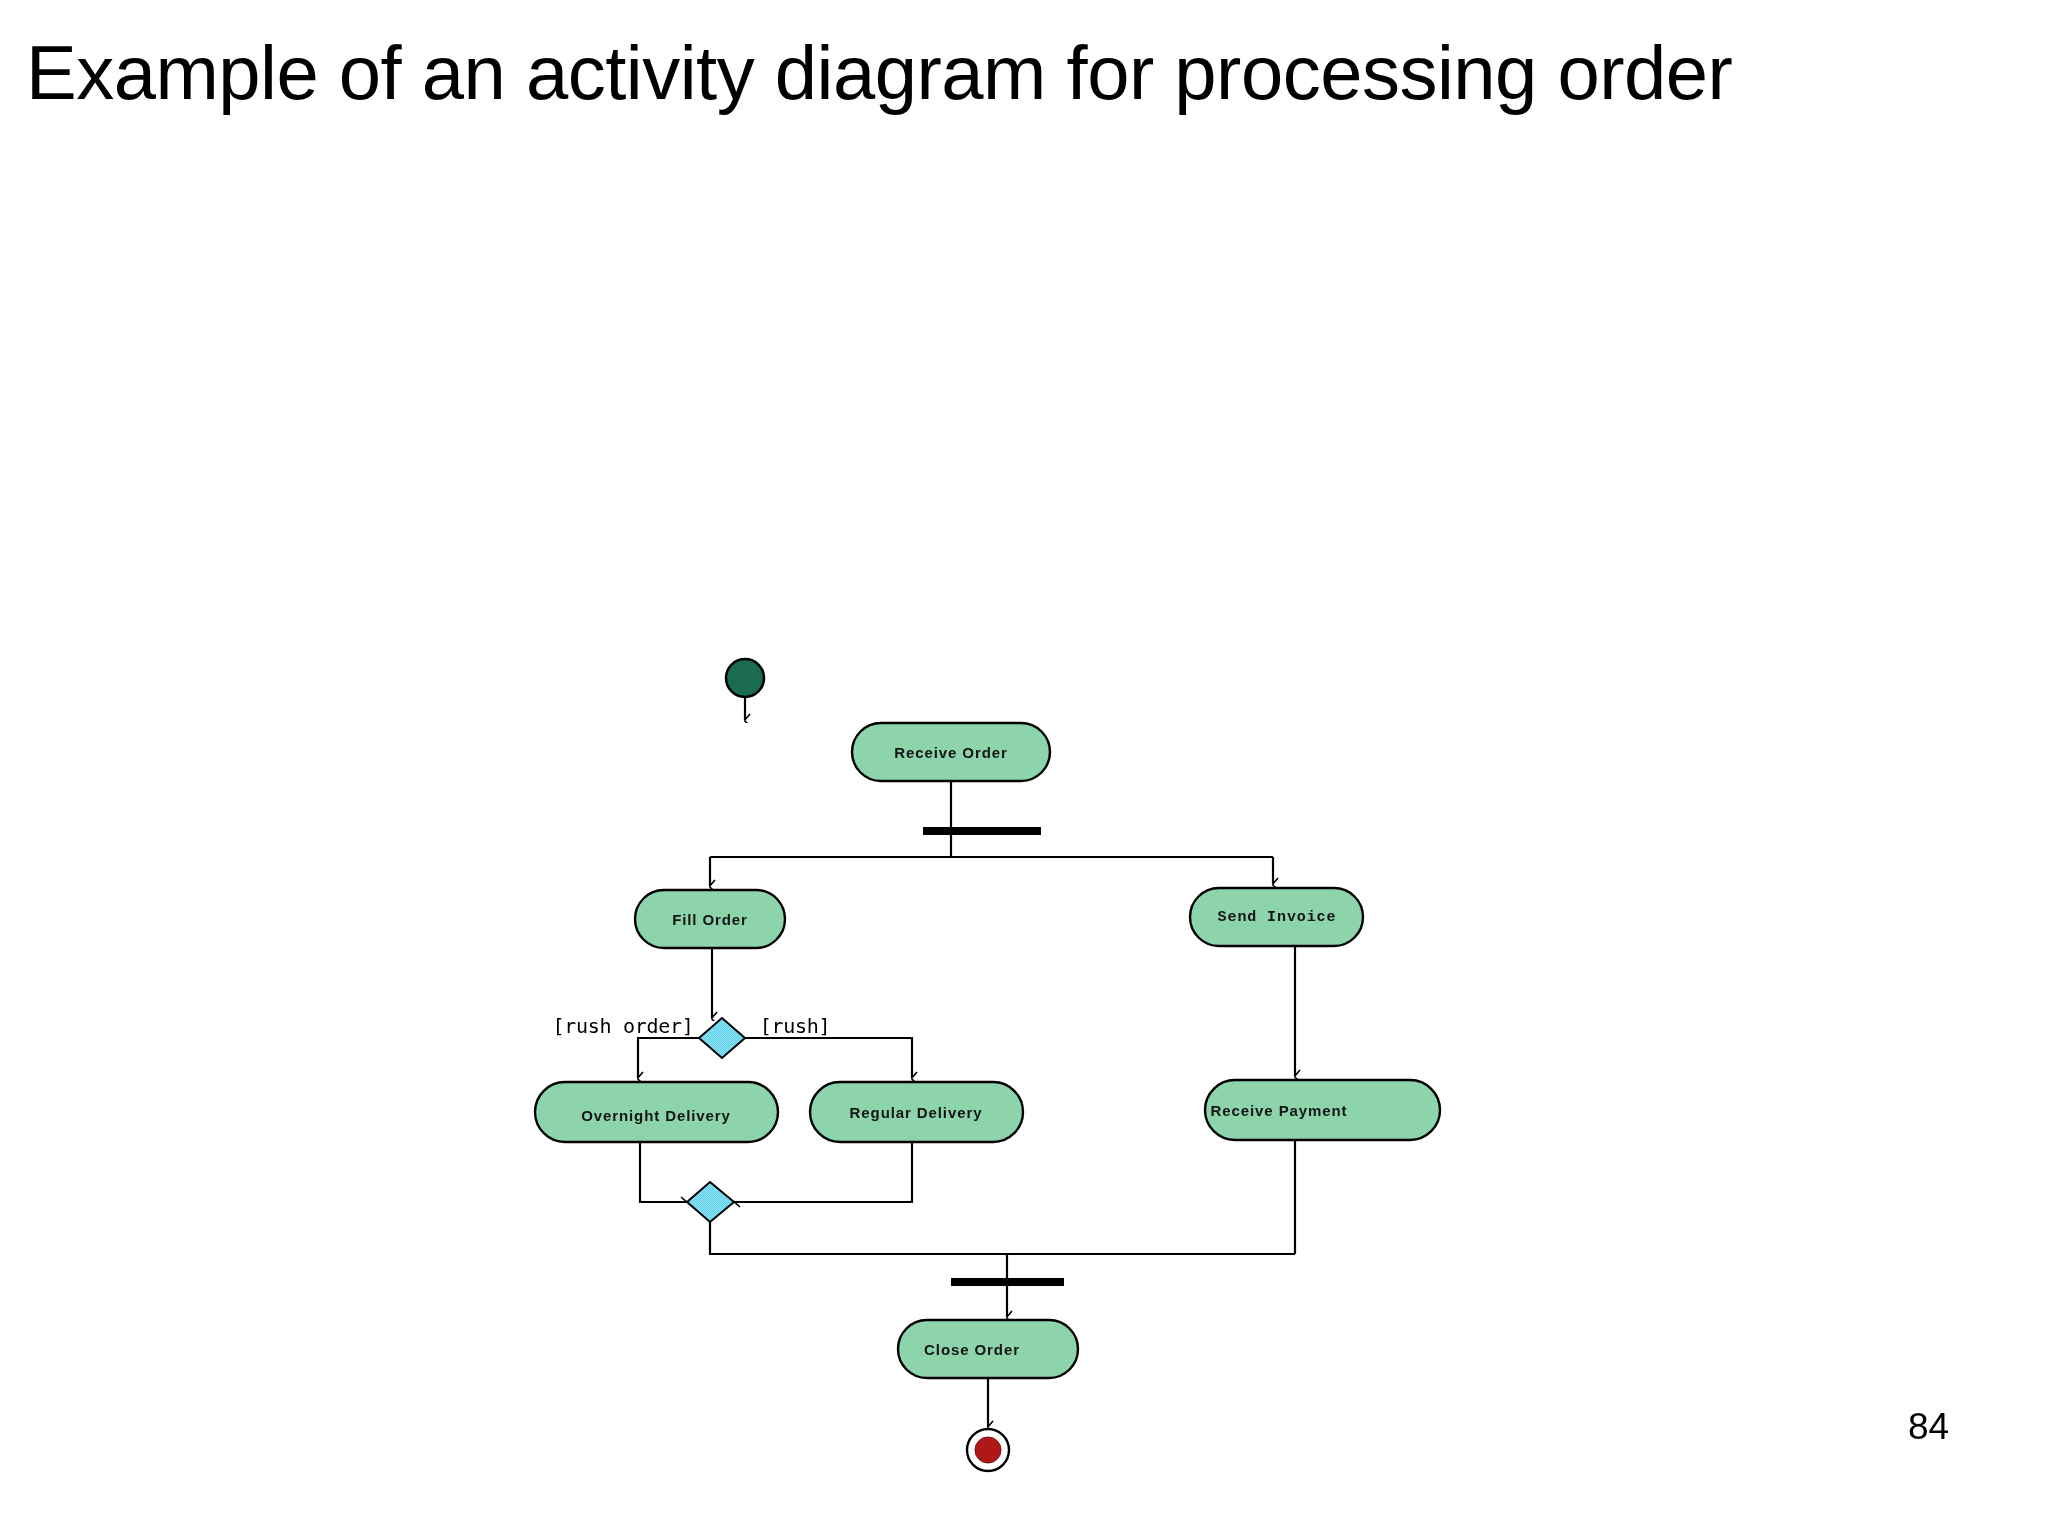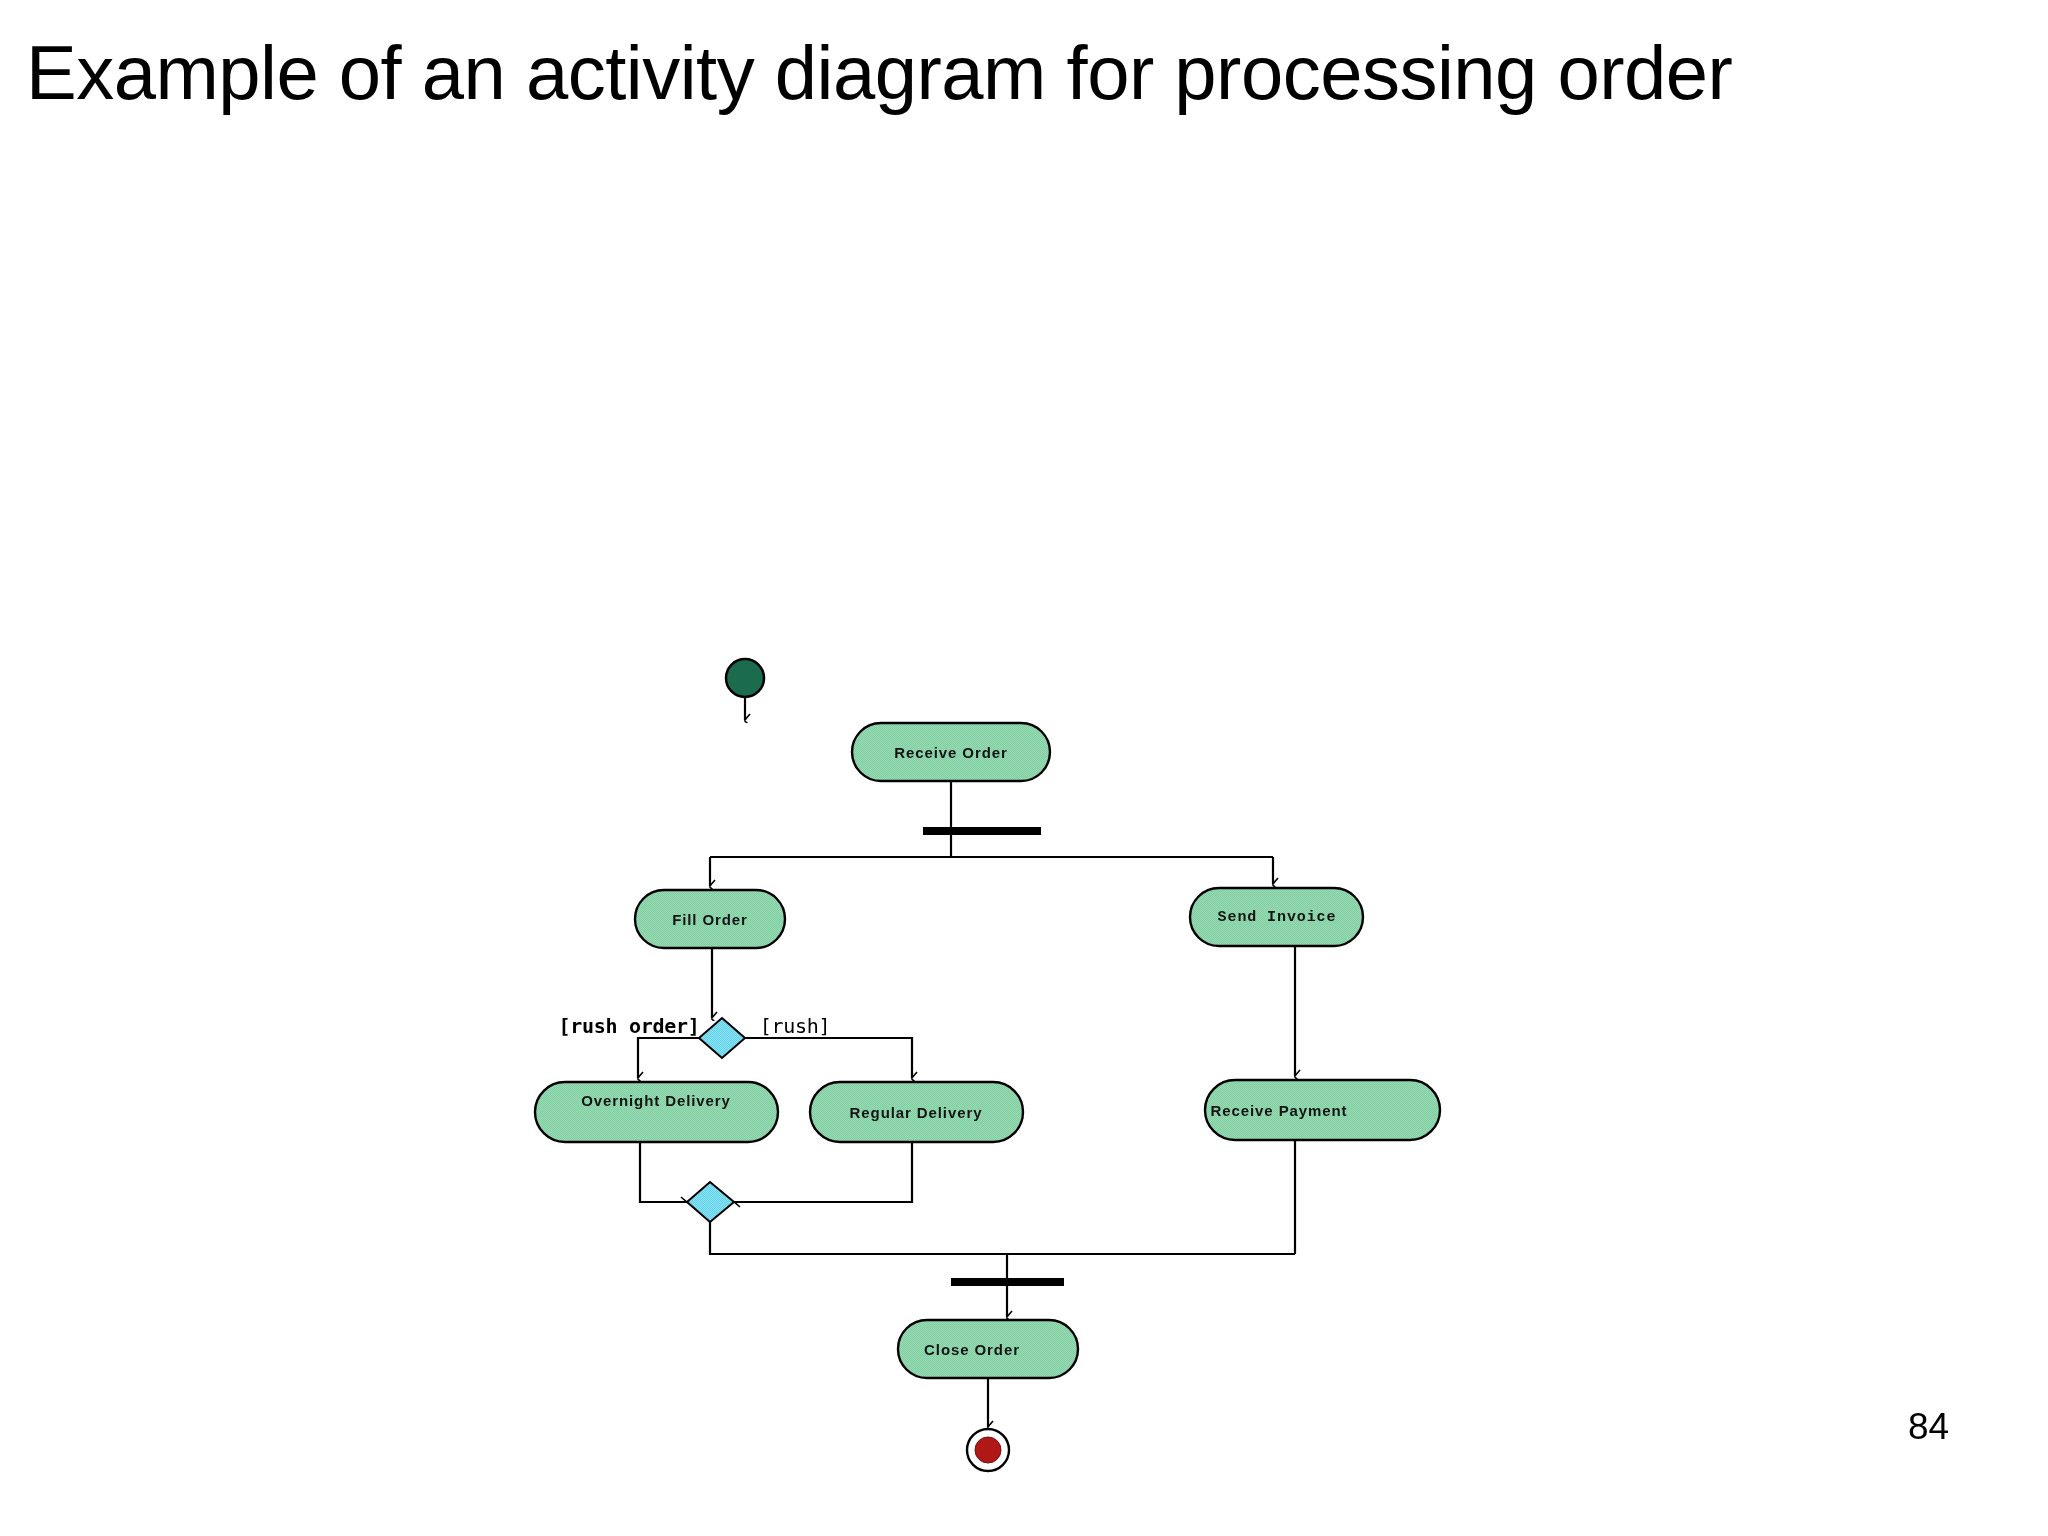--- a/index.html
+++ b/index.html
@@ -171,25 +171,25 @@
     <circle cx="468" cy="830" r="21" fill="#ffffff" stroke="#000000" stroke-width="2.4"></circle>
     <circle cx="468" cy="830" r="13" fill="#b01818" stroke="#7a0f0f" stroke-width="1"></circle>
   </svg>
 
   <div class="node-label" style="left:431px; top:132px;">Receive Order</div>
 
   <div class="node-label" style="left:190px; top:299px;">Fill Order</div>
 
   <div class="node-label" style="left:757px; top:297px;font-family:Liberation Mono, monospace;">Send Invoice</div>
 
-  <div class="node-label" style="left:136px; top:480px;text-align:right;">Overnight Delivery</div>
+  <div class="node-label" style="left:136px; top:495px;text-align:right;">Overnight Delivery</div>
 
   <div class="node-label" style="left:396px; top:492px;">Regular Delivery</div>
 
   <div class="node-label" style="left:759px; top:490px;">Receive Payment</div>
 
   <div class="node-label" style="left:452px; top:729px;">Close Order</div>
 
-  <div class="guard-label" style="left:109px; top:406px;font-weight:bold;">[rush order]</div>
+  <div class="guard-label" style="left:103px; top:406px;">[rush order]</div>
 
   <div class="guard-label" style="left:275px; top:406px;">[rush]</div>
 
 </div>
 
 </body></html>

